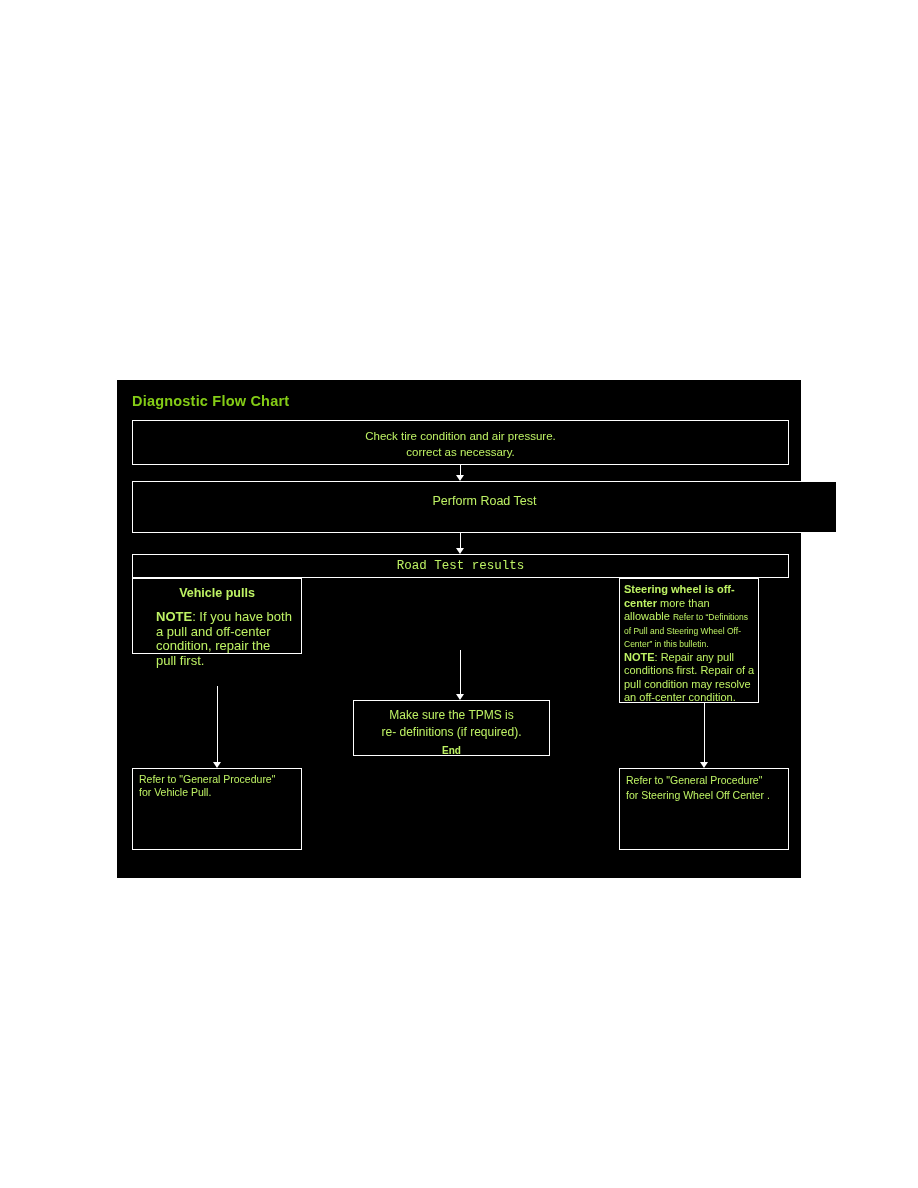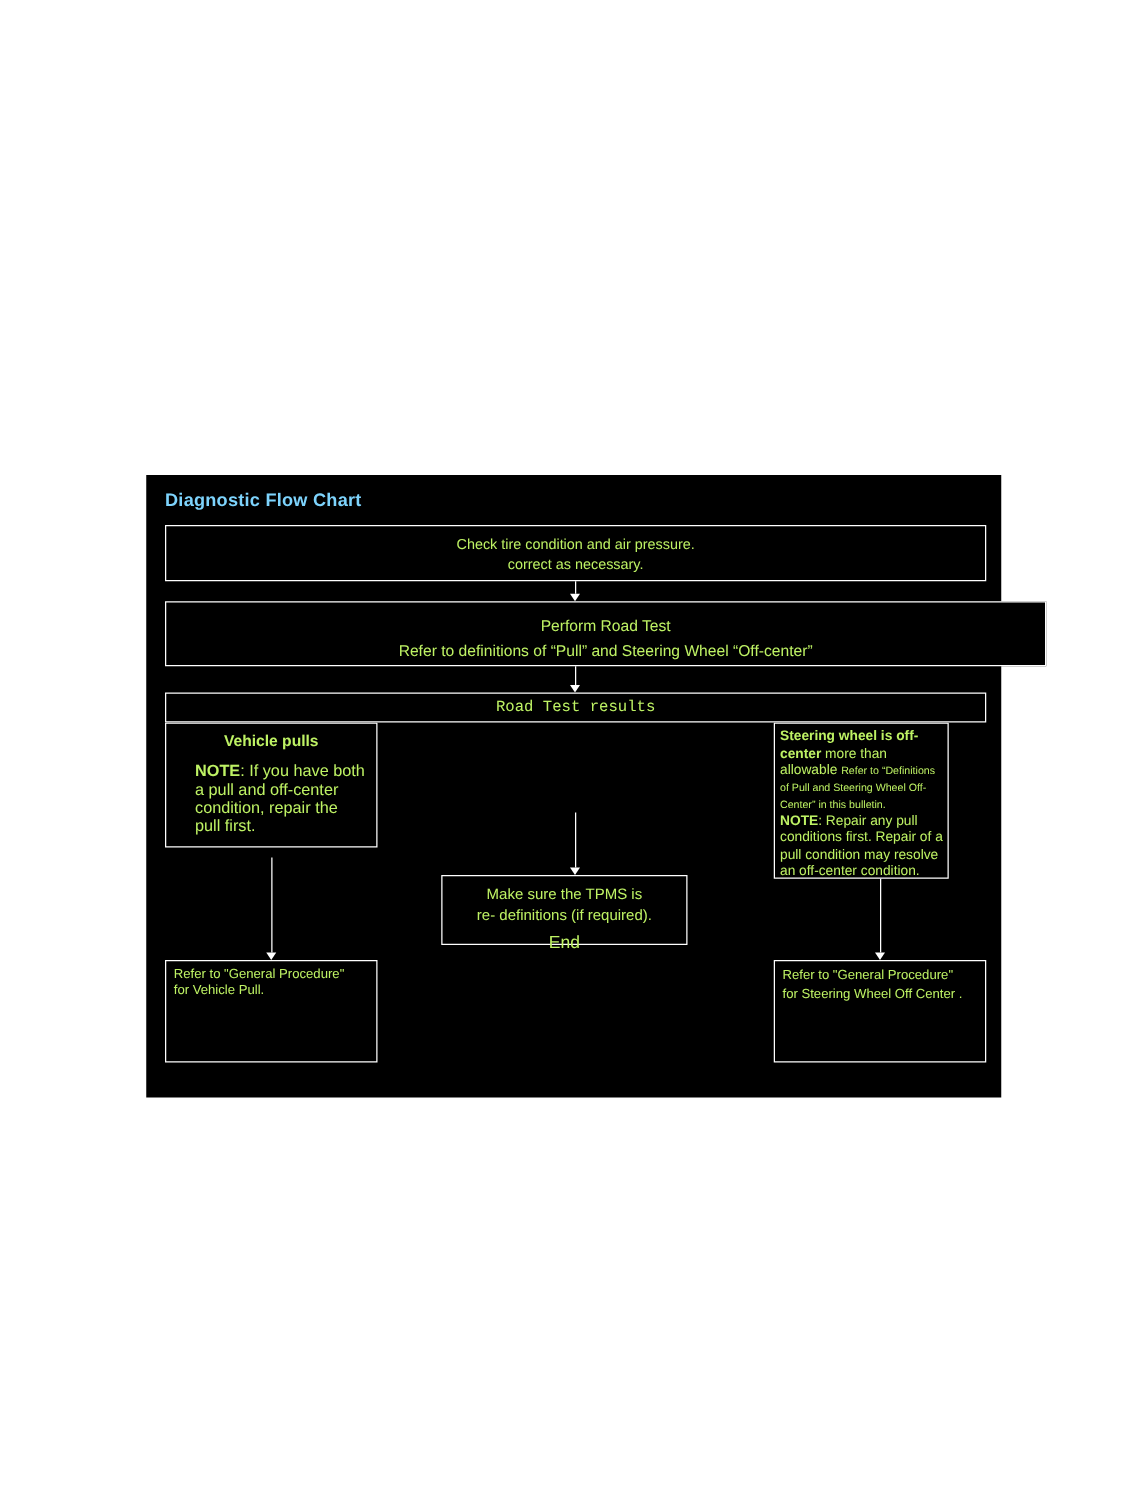--- a/index.html
+++ b/index.html
@@ -30,21 +30,21 @@
     background: #000000;
     color: #ffffff;
     box-sizing: border-box;
   }
   #chart-title {
     position: absolute;
     left: 15px;
     top: 13px;
     font-size: 14.5px;
     font-weight: bold;
-    color: #7dd3fc;
+    color: #84cc16;
     letter-spacing: 0.2px;
     white-space: nowrap;
   }
 
   .node {
     position: absolute;
     border: 1px solid #ffffff;
     box-sizing: border-box;
     background: #000000;
     color: #bef264;
@@ -94,21 +94,21 @@
   #box-results .inner {
     top: 4px;
     font-size: 12.5px;
   }
 
   
   #box-pulls {
     left: 15px;
     top: 198px;
     width: 170px;
-    height: 100px;
+    height: 76px;
   }
   #box-pulls .head {
     position: absolute;
     left: 0; right: 0;
     top: 7px;
     text-align: center;
     font-size: 12.5px;
     font-weight: bold;
   }
   #box-pulls .body {
@@ -173,22 +173,22 @@
     top: 6px;
     font-size: 12px;
     line-height: 17px;
     text-align: center;
   }
   #box-tpms .end {
     position: absolute;
     left: 0; right: 0;
     top: 44px;
     text-align: center;
-    font-size: 14px;
-    font-weight: normal;
+    font-size: 10px;
+    font-weight: bold;
   }
 
   
   #box-refer-pull {
     left: 15px;
     top: 388px;
     width: 170px;
     height: 82px;
   }
   #box-refer-pull .body {
@@ -246,21 +246,20 @@
         <div>correct as necessary.</div>
       </div>
     </div>
 
     <div class="vline" style="left:343px; top:85px; height:10px;"></div>
     <div class="arrow-down" style="left:339px; top:95px;"></div>
 
     <div class="node" id="box-roadtest">
       <div class="inner center">
         <div>Perform Road Test</div>
-        <div>Refer to definitions of “Pull” and Steering Wheel “Off-center”</div>
       </div>
     </div>
 
     <div class="vline" style="left:343px; top:153px; height:15px;"></div>
     <div class="arrow-down" style="left:339px; top:168px;"></div>
 
     <div class="node" id="box-results">
       <div class="inner center">
         <div>Road Test results</div>
       </div>

